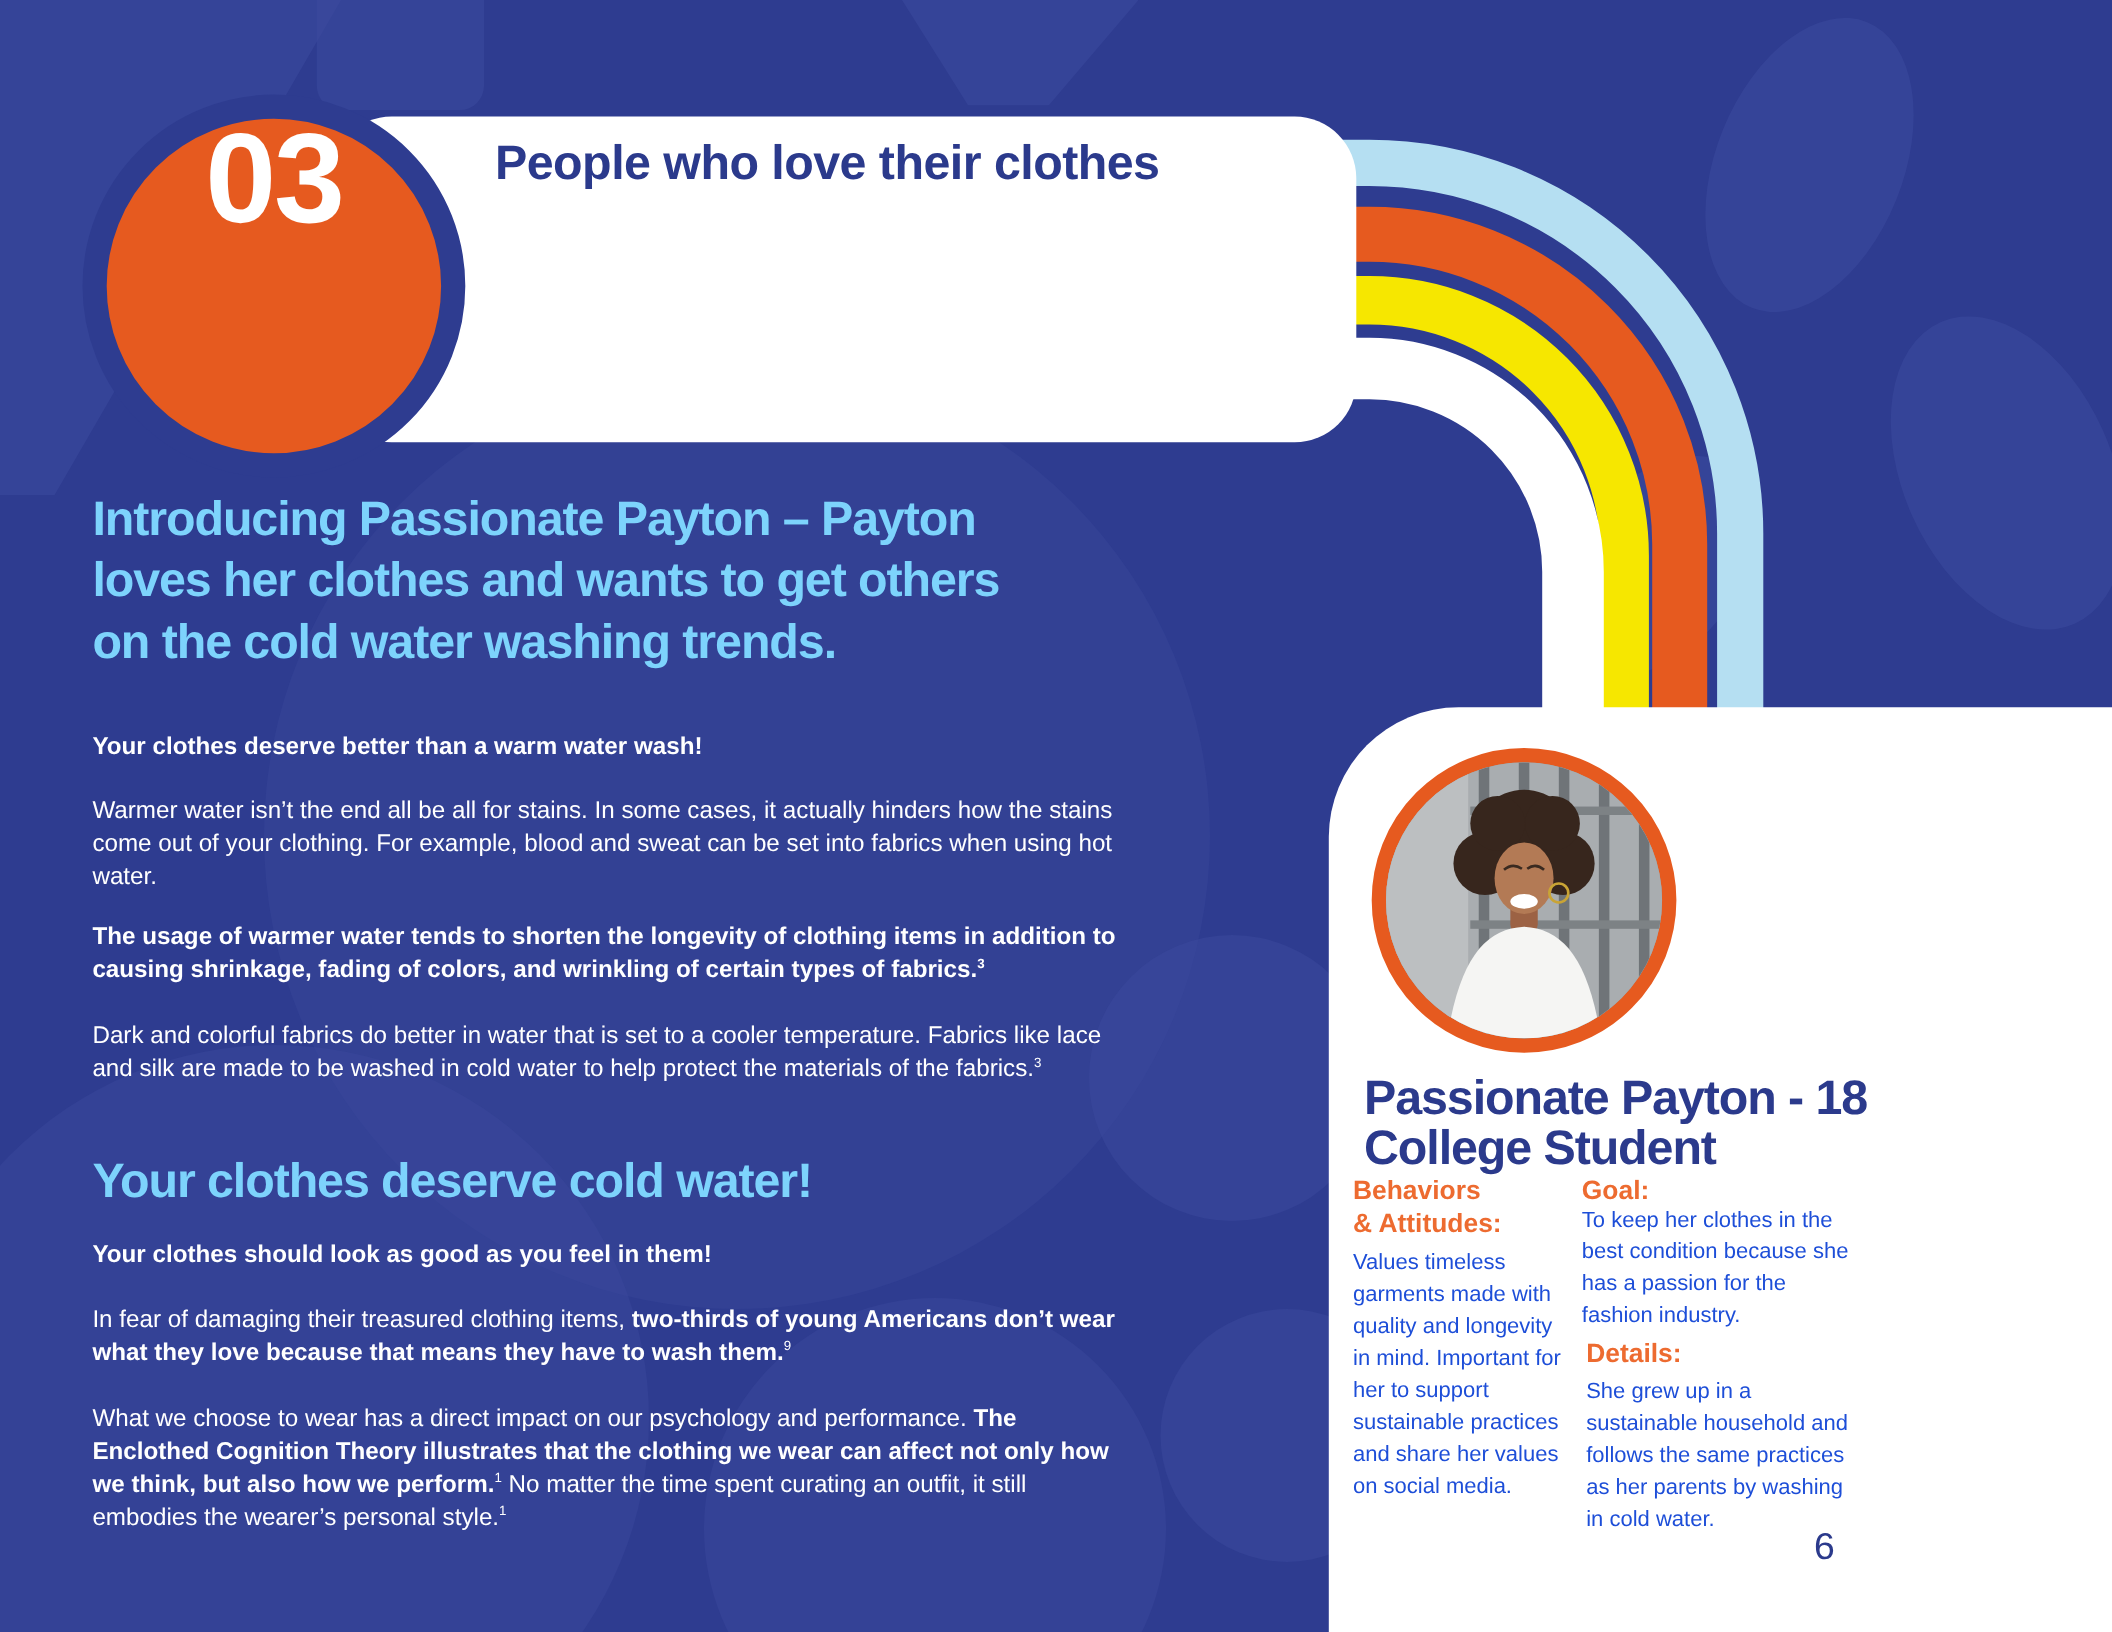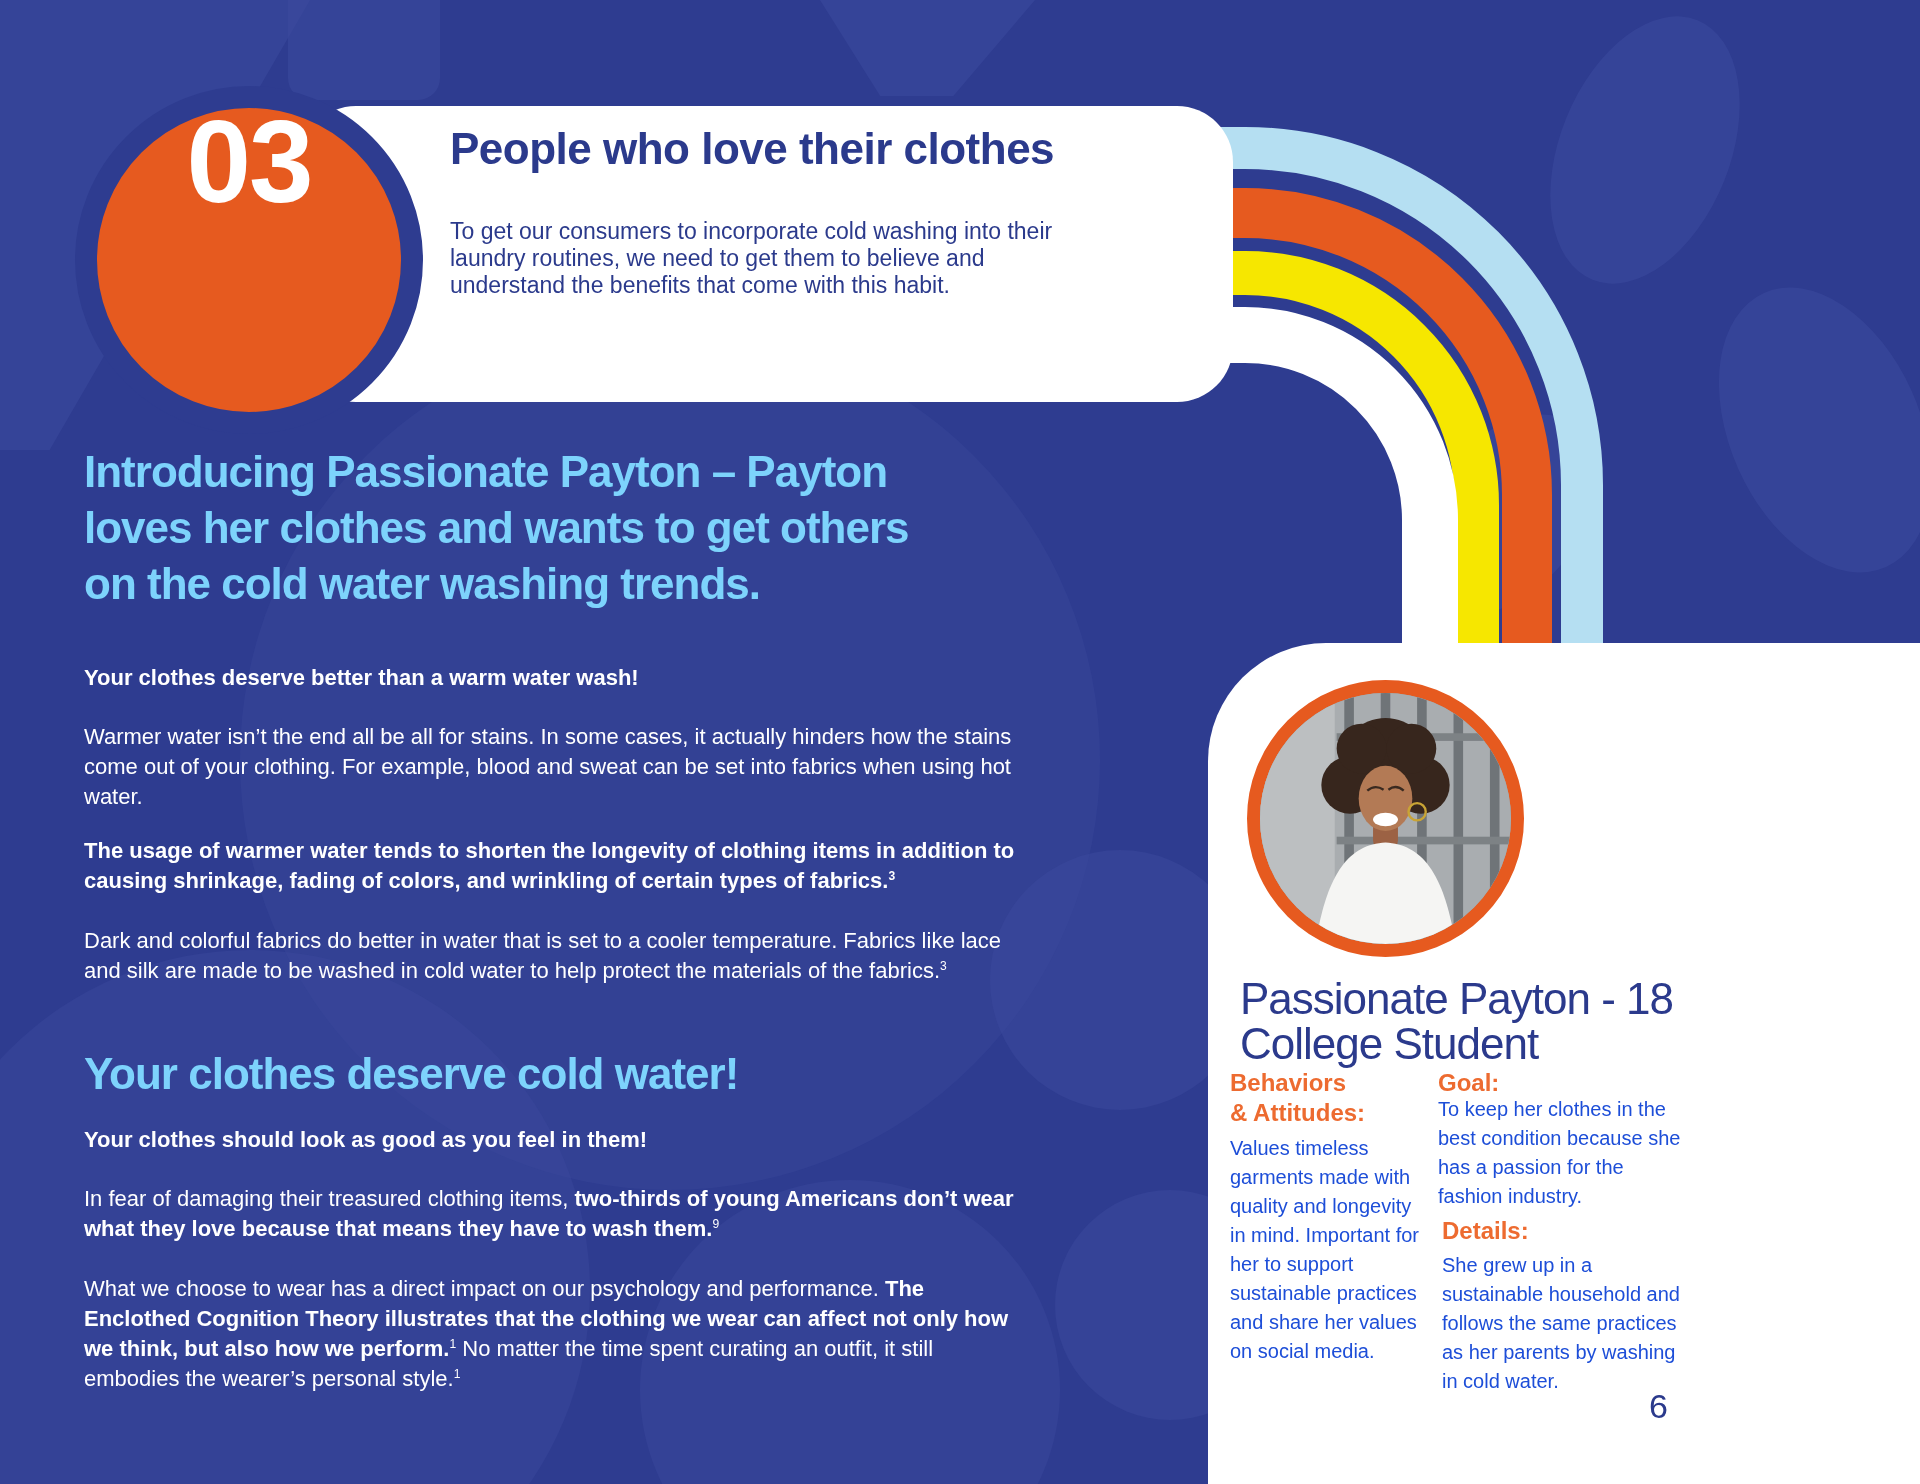--- a/index.html
+++ b/index.html
@@ -47,21 +47,21 @@
   .p4 { top:926px; }
   .p6 { top:1184px; }
   .p7 { top:1274px; }
   .para b { font-weight:bold; }
   sup { font-size:.55em; vertical-align:super; line-height:0; }
 
   
   .card { position:absolute; left:1208px; top:643px; width:712px; height:841px; background:#ffffff; border-top-left-radius:118px; z-index:2; }
   .photo { position:absolute; left:39px; top:37px; width:277px; height:277px; border-radius:50%; border:13px solid #e65a1f; overflow:hidden; background:#9ba1a4; }
   .photo svg { display:block; width:100%; height:100%; }
-  .persona-name { position:absolute; left:32px; top:333px; color:#2b3a8c; font-weight:normal; font-size:44px; line-height:45px; letter-spacing:-1px; }
+  .persona-name { position:absolute; left:32px; top:333px; color:#2b3a8c; font-weight:bold; font-size:44px; line-height:45px; letter-spacing:-1px; }
   .card-label { position:absolute; color:#ed6b30; font-weight:bold; font-size:24px; line-height:30px; }
   .lbl-behaviors { left:22px; top:425px; }
   .lbl-goal { left:230px; top:425px; }
   .lbl-details { left:234px; top:573px; }
   .card-text { position:absolute; color:#1d4ed8; font-size:20px; line-height:29px; }
   .col-behaviors { left:22px; top:491px; width:200px; }
   .col-goal { left:230px; top:452px; width:245px; }
   .col-details { left:234px; top:608px; width:248px; }
   .page-num { position:absolute; left:441px; top:744px; color:#2b3a8c; font-size:34px; }
 </style>
@@ -88,21 +88,20 @@
     <path d="M 100 58 H 145 A 337 337 0 0 1 482 395 V 565" stroke="#b5dff2" stroke-width="42"></path>
     <path d="M 100 123 H 145 A 282 282 0 0 1 427 405 V 565" stroke="#e65a1f" stroke-width="50"></path>
     <path d="M 100 183 H 145 A 232 232 0 0 1 377 415 V 565" stroke="#f6e700" stroke-width="44"></path>
     <path d="M 100 245 H 145 A 185 185 0 0 1 330 430 V 565" stroke="#ffffff" stroke-width="56"></path>
   </svg>
 
   <div class="banner">
     <div class="banner-title">
       <div>People who love their clothes</div>
     </div>
-    <div class="banner-body">To get our consumers to incorporate cold washing into their laundry routines, we need to get them to believe and understand the benefits that come with this habit.</div>
   </div>
 
   <div class="badge">
     <div class="badge-number">03</div>
   </div>
 
   <div class="txt yellow-h intro-heading">
     <div>Introducing Passionate Payton –  Payton</div>
     <div>loves her clothes and wants to get others</div>
     <div>on the cold water washing trends.</div>

